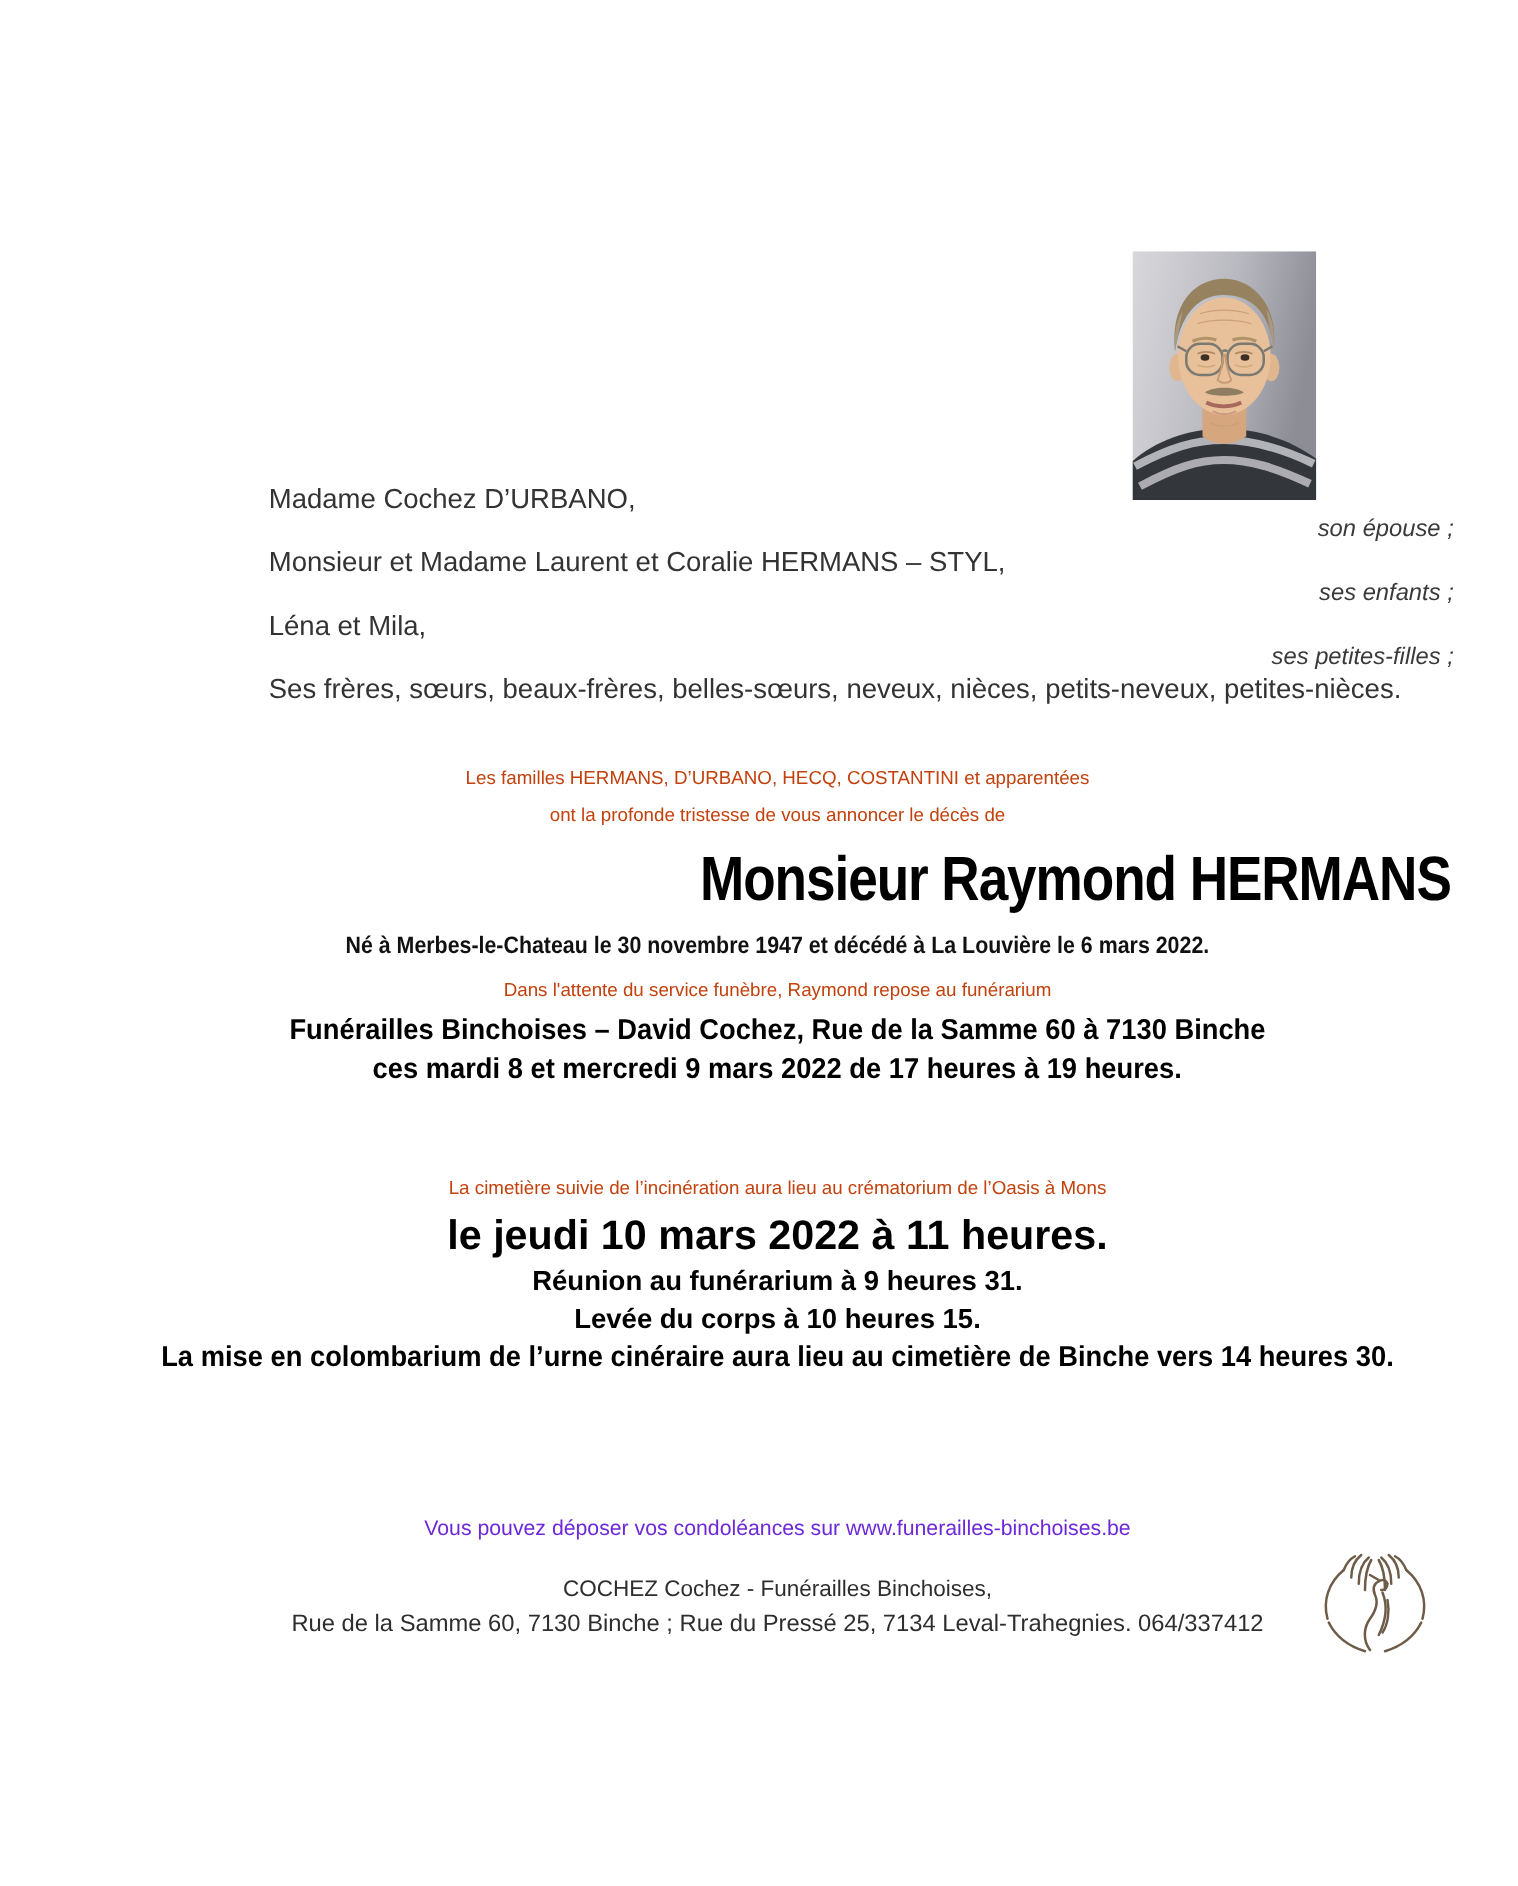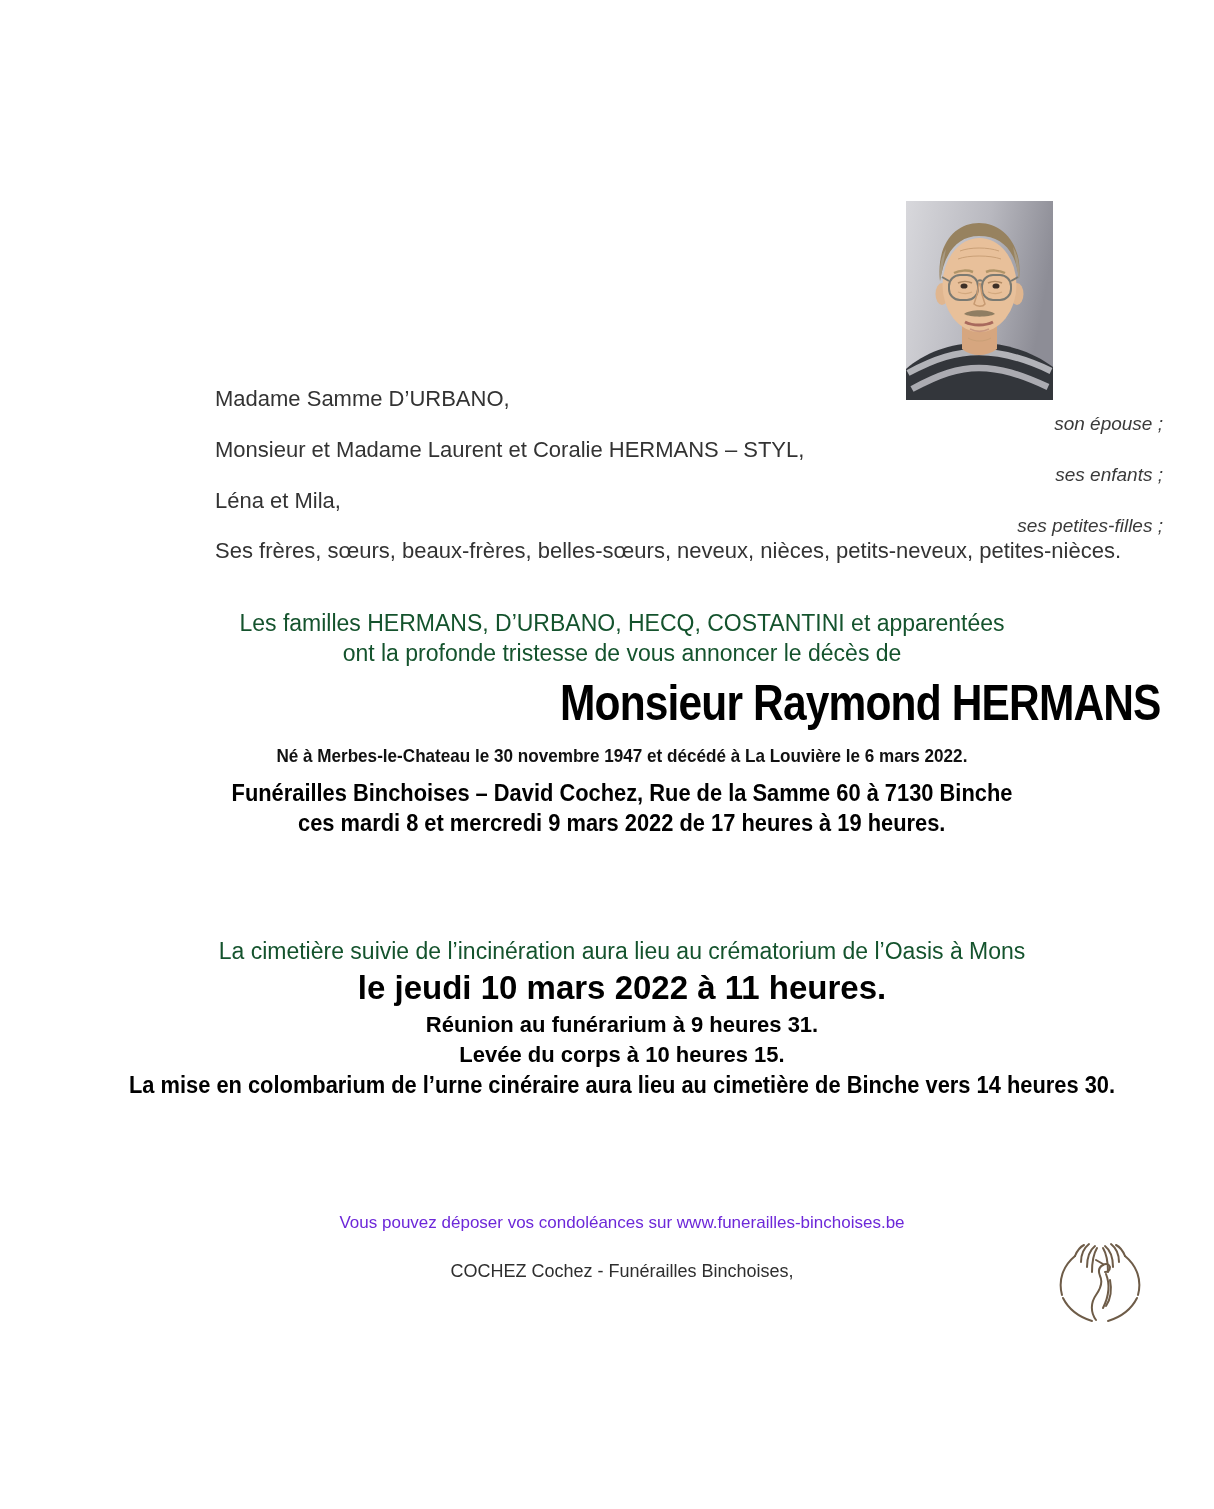--- a/index.html
+++ b/index.html
@@ -16,21 +16,21 @@
     position:absolute;left:906px;top:201px;width:147px;height:199px;
   }
   .photo svg{display:block;width:100%;height:100%;}
   
   .family{position:absolute;left:215px;top:386px;width:948px;}
   .fam-row{height:25.4px;line-height:25.4px;font-size:22px;text-align:left;white-space:nowrap;color:#333;}
   .fam-row.rel{text-align:right;font-style:italic;font-size:19px;color:#3a3a3a;}
   
   .centerblock{position:absolute;left:30px;width:1184px;text-align:center;}
   .ann{top:608px;}
-  .line-n{font-size:23px;line-height:30px;color:#14532d;}
+  .line-n{font-size:15px;line-height:30px;color:#c2410c;}
   .title-line{line-height:58px;margin-top:6px;white-space:nowrap;text-align:right;}
   .condensed-xl{
     display:inline-block;font-size:50px;font-weight:bold;color:#000;
     transform:scaleX(0.85);transform-origin:center;letter-spacing:-1px;white-space:nowrap;
   }
   .birth-line{line-height:24px;white-space:nowrap;}
   .condensed-s{
     display:inline-block;font-size:19px;font-weight:bold;color:#111;
     transform:scaleX(0.9);transform-origin:center;white-space:nowrap;
   }
@@ -107,54 +107,56 @@
 
       <path d="M58,113 C64,108 83,108 89,113 C83,116.5 64,116.5 58,113 Z" fill="#8f7d62"></path>
 
       <path d="M59,121 C67,125 79,125 87,121" stroke="#a8695d" stroke-width="3" fill="none"></path>
       <path d="M64,128 C70,131 77,131 83,128" stroke="#c99880" stroke-width="1.5" fill="none"></path>
       <path d="M62,137 C68,141 79,141 85,137" stroke="#caa077" stroke-width="1" fill="none"></path>
     </svg>
   </div>
 
   <div class="family">
-    <div class="fam-row">Madame Samme D’URBANO,</div>
+    <div class="fam-row">Madame Cochez D’URBANO,</div>
     <div class="fam-row rel">son épouse ;</div>
     <div class="fam-row">Monsieur et Madame Laurent et Coralie HERMANS – STYL,</div>
     <div class="fam-row rel">ses enfants ;</div>
     <div class="fam-row">Léna et Mila,</div>
     <div class="fam-row rel">ses petites-filles ;</div>
     <div class="fam-row">Ses frères, sœurs, beaux-frères, belles-sœurs, neveux, nièces, petits-neveux, petites-nièces.</div>
   </div>
 
   <div class="centerblock ann">
     <div class="line-n">Les familles HERMANS, D’URBANO, HECQ, COSTANTINI et apparentées</div>
     <div class="line-n">ont la profonde tristesse de vous annoncer le décès de</div>
     <div class="title-line"><span class="condensed-xl">Monsieur Raymond HERMANS</span></div>
     <div class="birth-line"><span class="condensed-s">Né à Merbes-le-Chateau le 30 novembre 1947 et décédé à La Louvière le 6 mars 2022.</span></div>
   </div>
 
   <div class="centerblock repose">
+    <div class="line-n">Dans l'attente du service funèbre, Raymond repose au funérarium</div>
     <div class="line-b"><span class="cond">Funérailles Binchoises – David Cochez, Rue de la Samme 60 à 7130 Binche</span></div>
     <div class="line-b"><span class="cond">ces mardi 8 et mercredi 9 mars 2022 de 17 heures à 19 heures.</span></div>
   </div>
 
   <div class="centerblock ceremony">
     <div class="line-n">La cimetière suivie de l’incinération aura lieu au crématorium de l’Oasis à Mons</div>
     <div class="big-b">le jeudi 10 mars 2022 à 11 heures.</div>
     <div class="mid-b">Réunion au funérarium à 9 heures 31.</div>
     <div class="mid-b">Levée du corps à 10 heures 15.</div>
     <div class="line-b"><span class="cond">La mise en colombarium de l’urne cinéraire aura lieu au cimetière de Binche vers 14 heures 30.</span></div>
   </div>
 
 
   <div class="centerblock condolences">Vous pouvez déposer vos condoléances sur www.funerailles-binchoises.be</div>
 
   <div class="centerblock footer">
     <div class="footer-line1">COCHEZ Cochez - Funérailles Binchoises,</div>
+    <div class="footer-line2">Rue de la Samme 60, 7130 Binche ; Rue du Pressé 25, 7134 Leval-Trahegnies. 064/337412</div>
   </div>
 
   <div class="logo">
     <svg viewBox="0 0 100 86" xmlns="http://www.w3.org/2000/svg">
       <g stroke="#6e5c48" stroke-width="2" fill="none" stroke-linecap="round">
 
         <path d="M12,55 C8,40 13,26 25,16"></path>
         <path d="M25,16 C27,11 30,7 34,5"></path>
         <path d="M31,22 C31,14 34,8 39,4"></path>
         <path d="M37,27 C37,18 40,10 45,6"></path>

